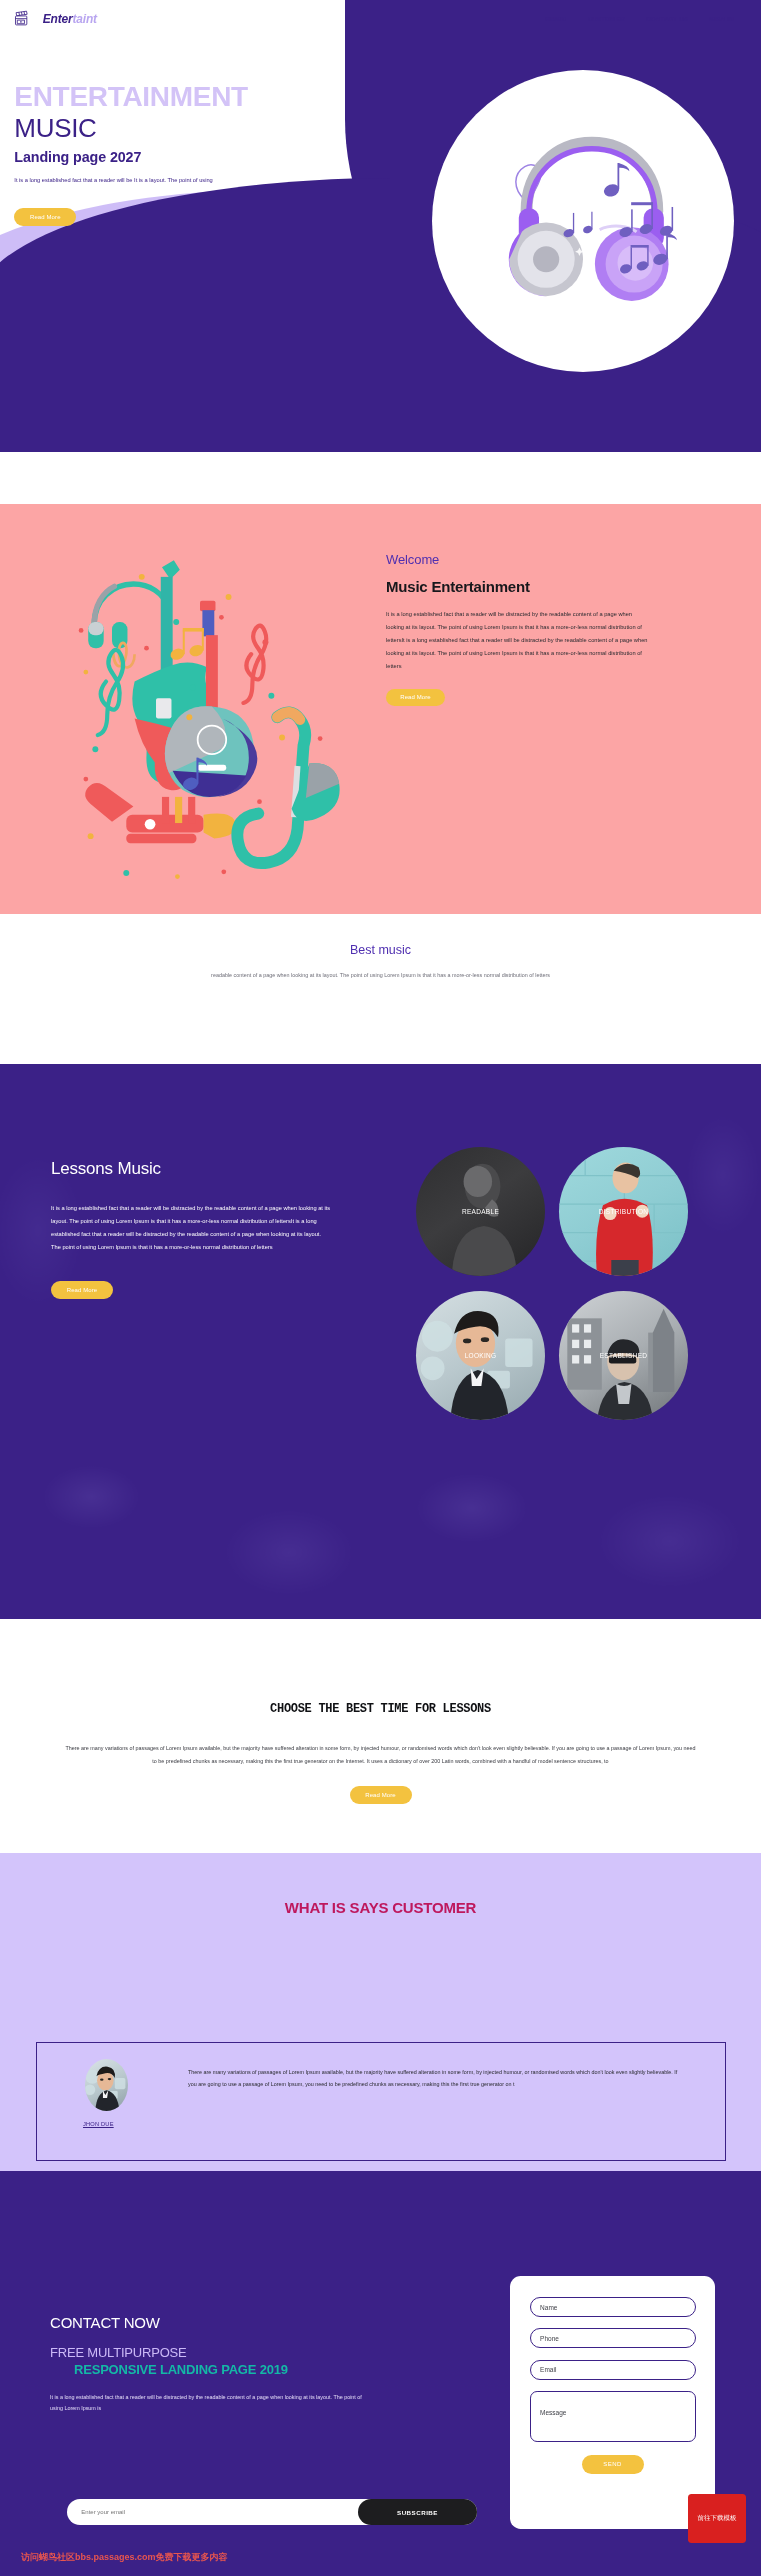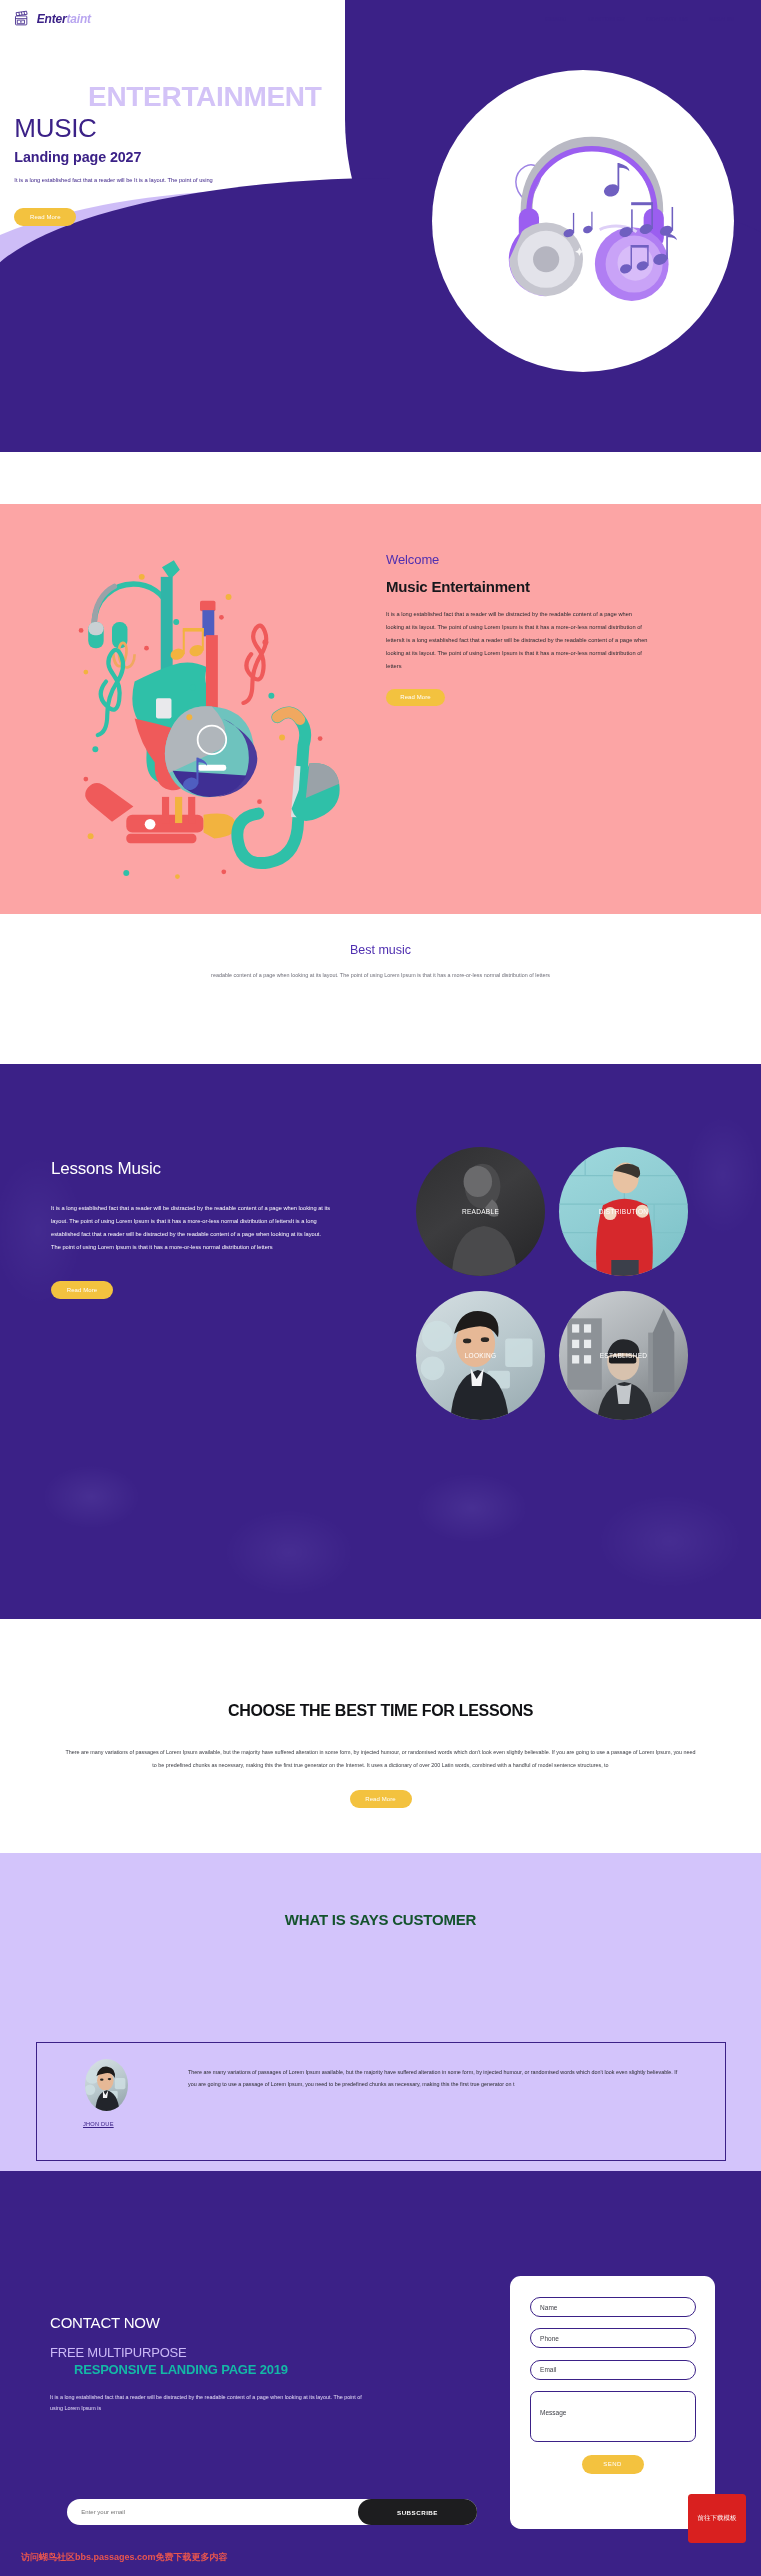--- a/index.html
+++ b/index.html
@@ -8,21 +8,21 @@
     font-family:"Liberation Sans", sans-serif;
     background:#fff; color:#2b1a6e;
   }
   .page { position:relative; width:761px; height:2576px; }
 
   
   .header {
     position:absolute; top:0; left:0; width:761px; height:37px;
     display:flex; align-items:center; z-index:40;
   }
-  .logo-wrap { display:flex; align-items:center; gap:7px; margin-left:14.3px; }
+  .logo-wrap { display:flex; align-items:center; gap:13px; margin-left:14.3px; }
   .clapper { width:15.5px; height:16.7px; position:relative; }
   .clapper svg { display:block; }
   .logo-text { font-size:12px; font-weight:bold; font-style:italic; letter-spacing:-0.2px; }
   .logo-a { color:#3b2187; }
   .logo-b { color:#b9a6f0; }
   .nav { margin-left:auto; margin-right:27px; display:flex; gap:21.4px; }
   .nav a {
     font-size:6.2px; font-weight:600; letter-spacing:0.2px;
     color:#3b2187; text-decoration:none; white-space:nowrap;
   }
@@ -47,21 +47,21 @@
     background:#cbb9f7; border-radius:48% 42% 0 0 / 46% 40% 0 0;
     opacity:.95;
   }
   .hero-white-circle {
     position:absolute; left:432px; top:70px; width:302px; height:302px;
     border-radius:50%; background:#fff;
   }
   .hero-content { position:absolute; left:14.3px; top:83px; width:381px; z-index:10; }
   .h-ent {
     font-size:28px; font-weight:700; letter-spacing:-0.3px;
-    color:#d3c3f7; line-height:1.02; white-space:nowrap;text-align:center;
+    color:#d3c3f7; line-height:1.02; white-space:nowrap;
   }
   .h-music {
     font-size:26px; font-weight:500; letter-spacing:-0.3px;
     color:#3b2187; line-height:1.18; margin-top:1.2px;
   }
   .h-land {
     font-size:14.3px; font-weight:700; color:#3b2187;
     margin-top:6px; letter-spacing:-0.1px;
   }
   .h-sub {
@@ -125,27 +125,27 @@
     letter-spacing:0.3px; text-align:center; font-weight:400;
   }
   .c1 { left:0; top:0; background:linear-gradient(145deg,#2e2e30 0%,#3c3c3e 45%,#242426 100%); }
   .c2 { left:143px; top:0; background:linear-gradient(150deg,#9fd9dd 0%,#8fcdd3 50%,#79c0c6 100%); }
   .c3 { left:0; top:144px; background:linear-gradient(150deg,#d5dfe2 0%,#b9c8cd 50%,#95a7ad 100%); }
   .c4 { left:143px; top:144px; background:linear-gradient(150deg,#cfd3d6 0%,#a9aeb2 50%,#6f7478 100%); }
   .photo { position:absolute; inset:0; }
 
   
   .choose { position:absolute; top:1663px; left:0; width:761px; height:190px; background:#fff; text-align:center; }
-  .ch-title { font-size:16px; font-weight:700; color:#101114; margin-top:39px; letter-spacing:-0.3px; }
+  .ch-title { font-size:12px; font-weight:700; color:#101114; margin-top:39px; letter-spacing:-0.3px;font-family:Liberation Mono, monospace; }
   .ch-para { font-size:5.4px; line-height:2.35; color:#3a3b42; margin:26px auto 0; width:631px; }
   .ch-btn { width:62px; height:18px; margin-top:19px; }
 
   
   .testi { position:absolute; top:1853px; left:0; width:761px; height:318px; background:#d3c4fb; }
-  .t-title { font-size:15px; font-weight:700; color:#14532d; text-align:center; padding-top:58px; letter-spacing:-0.2px; }
+  .t-title { font-size:15px; font-weight:700; color:#be185d; text-align:center; padding-top:46px; letter-spacing:-0.2px; }
   .t-card {
     position:absolute; left:36px; top:189px; width:690px; height:119px;
     border:0.6px solid #3b2187; background:transparent;
   }
   .t-avatar {
     position:absolute; left:48px; top:15.5px; width:43px; height:52px; border-radius:50%;
     overflow:hidden; background:linear-gradient(150deg,#dbe4e8 0%,#b9c8cd 50%,#8d9ea5 100%);
   }
   .t-name {
     position:absolute; left:46px; top:78px; font-size:5.7px; color:#3b2187;

